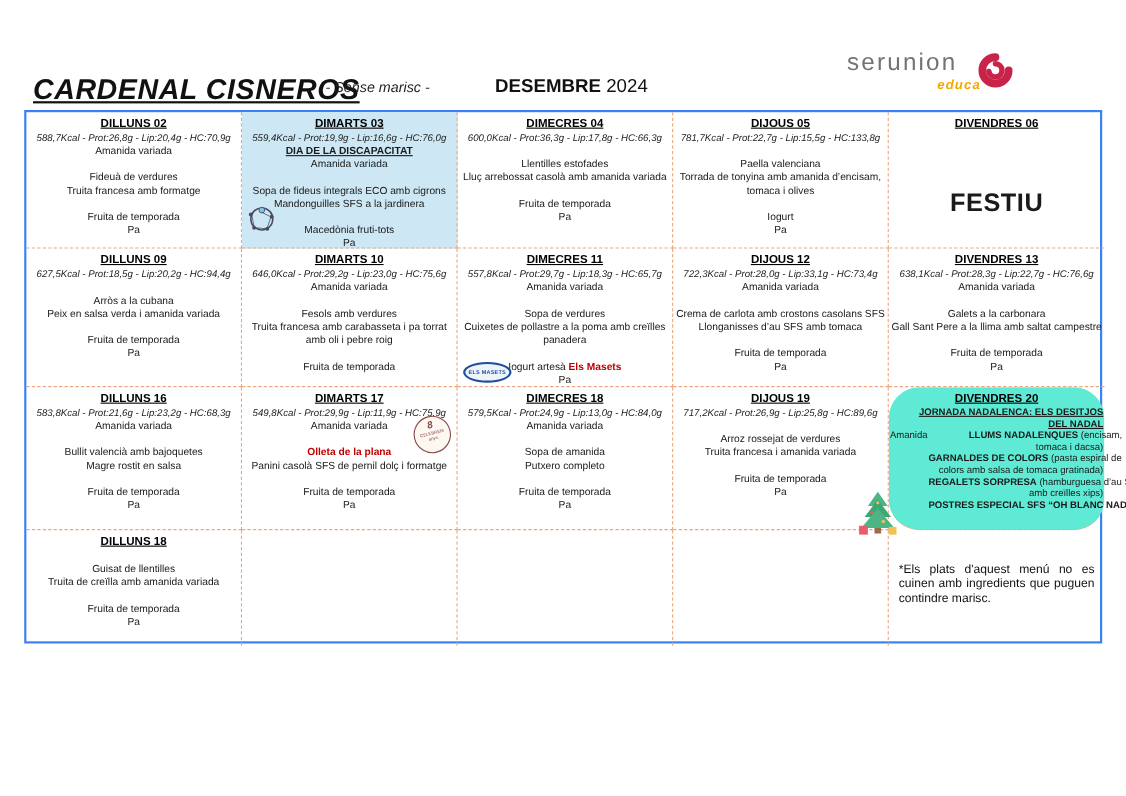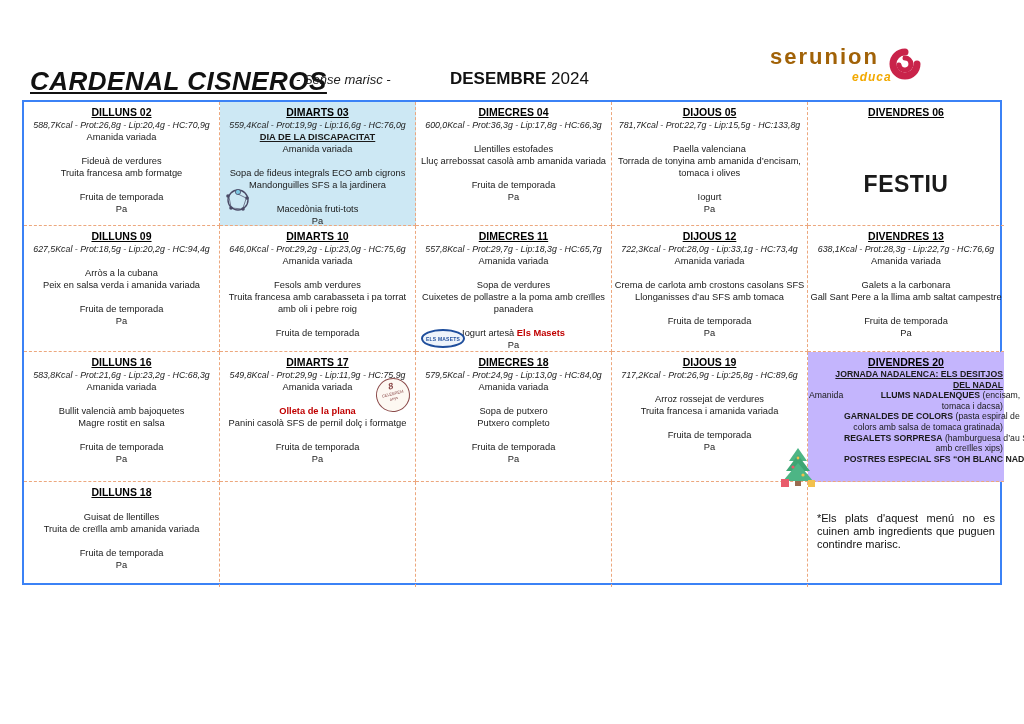--- a/index.html
+++ b/index.html
@@ -10,21 +10,21 @@
   
   .school-title{
     position:absolute;left:30px;top:66px;font-size:26px;font-weight:bold;
     font-style:italic;letter-spacing:.5px;color:#111;text-decoration:underline;
   }
   .subtitle{position:absolute;left:296px;top:72px;font-size:13px;font-style:italic;color:#222;}
   .month-title{position:absolute;left:450px;top:69px;font-size:17px;color:#111;}
   .month-title .m{font-weight:bold;}
   
   .logo{position:absolute;left:770px;top:44px;width:150px;height:46px;}
-  .logo .brand{font-size:22px;color:#a16207;letter-spacing:2px;font-weight:700;margin-top:32px;}
+  .logo .brand{font-size:22px;color:#737373;letter-spacing:2px;font-weight:400;margin-top:32px;}
   .logo .sub{position:absolute;left:82px;top:26px;font-size:12px;font-style:italic;
     color:#f2a900;font-weight:bold;letter-spacing:1px;}
   .logo svg{position:absolute;left:112px;top:-6px;}
   
   .menu-grid{
     position:absolute;left:22px;top:100px;width:980px;height:485px;
     display:grid;grid-template-columns:repeat(5,196px);
     grid-template-rows:124px 126px 130px 105px;
     border:2px solid #3b82f6;box-sizing:border-box;background:#fff;
   }
@@ -217,21 +217,21 @@
       <div class="line">&nbsp;</div>
       <div class="line"><span>Fruita de temporada</span></div>
       <div class="line"><span>Pa</span></div>
       <div class="icon icon-stamp"><div class="n">8</div>CELEBREM<br>anys</div>
     </div>
     <div class="cell">
       <div class="day">DIMECRES 18</div>
       <div class="line nut"><span>579,5Kcal - Prot:24,9g - Lip:13,0g - HC:84,0g</span></div>
       <div class="line"><span>Amanida variada</span></div>
       <div class="line">&nbsp;</div>
-      <div class="line"><span>Sopa de putxero</span></div>
+      <div class="line"><span>Sopa de amanida</span></div>
       <div class="line"><span>Putxero completo</span></div>
       <div class="line">&nbsp;</div>
       <div class="line"><span>Fruita de temporada</span></div>
       <div class="line"><span>Pa</span></div>
     </div>
     <div class="cell">
       <div class="day">DIJOUS 19</div>
       <div class="line nut"><span>717,2Kcal - Prot:26,9g - Lip:25,8g - HC:89,6g</span></div>
       <div class="line">&nbsp;</div>
       <div class="line"><span>Arroz rossejat de verdures</span></div>
@@ -244,21 +244,21 @@
           <polygon points="21,10 9,26 33,26" fill="#3ea674"></polygon>
           <polygon points="21,18 6,36 36,36" fill="#4db585"></polygon>
           <rect x="18" y="36" width="6" height="5" fill="#9a6b4f"></rect>
           <circle cx="16" cy="22" r="1.6" fill="#e85c6c"></circle>
           <circle cx="26" cy="30" r="1.6" fill="#f2c14e"></circle>
           <circle cx="21" cy="13" r="1.4" fill="#f2c14e"></circle>
           <rect x="4" y="34" width="8" height="8" fill="#e85c6c"></rect>
           <rect x="31" y="35" width="7" height="7" fill="#f2c14e"></rect>
         </svg></div>
     </div>
-    <div class="cell dense" style="background: #c4b5fd;">
+    <div class="cell dense" style="background: #5eead4; border-radius: 28px;">
       <div class="day">DIVENDRES 20</div>
       <div class="line bu"><span>JORNADA NADALENCA: ELS DESITJOS</span></div>
       <div class="line bu"><span>DEL NADAL</span></div>
       <div class="line"><span>Amanida </span><span class="b">LLUMS NADALENQUES</span><span> (encisam,</span></div>
       <div class="line"><span>tomaca i dacsa)</span></div>
       <div class="line"><span class="b">GARNALDES DE COLORS</span><span> (pasta espiral de</span></div>
       <div class="line"><span>colors amb salsa de tomaca gratinada)</span></div>
       <div class="line"><span class="b">REGALETS SORPRESA</span><span> (hamburguesa d’au SFS</span></div>
       <div class="line"><span>amb creïlles xips)</span></div>
       <div class="line"><span class="b">POSTRES ESPECIAL SFS “OH BLANC NADAL”</span></div>

